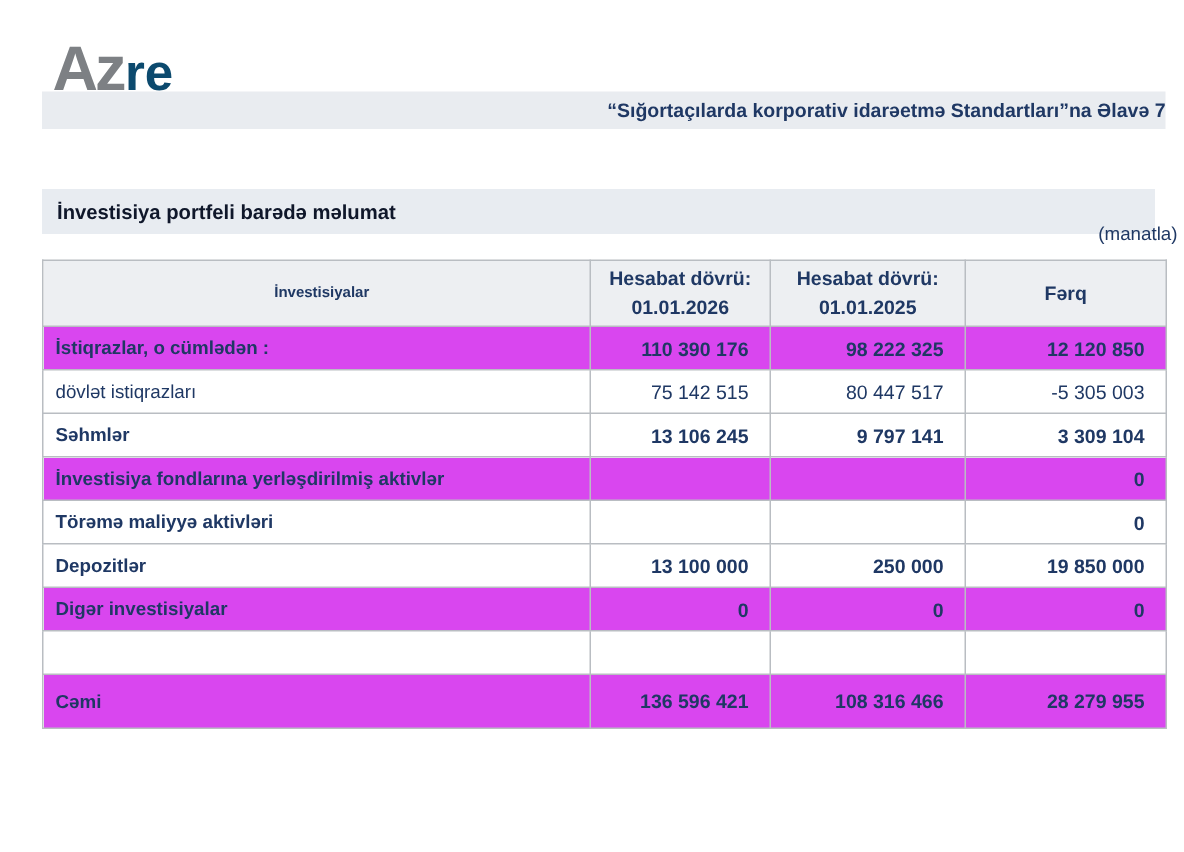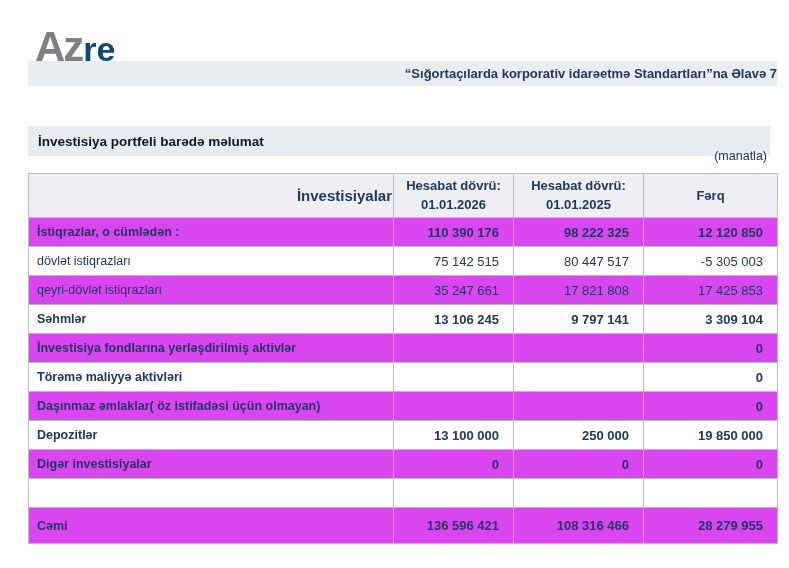--- a/index.html
+++ b/index.html
@@ -39,41 +39,41 @@
     display: flex; align-items: center; justify-content: flex-end;
     font-weight: bold; font-size: 13px; color: #1f3864;
   }
   .title-bar {
     position: absolute; left: 28px; top: 113px; width: 742px; height: 30px;
     background: #e8ecf1; box-sizing: border-box;
     display: flex; align-items: center;
     padding-left: 10px; font-weight: bold; font-size: 13.5px; color: #0f172a; margin-top: 13px;
   }
   .unit-note {
-    position: absolute; right: 22px; top: 149px;
+    position: absolute; right: 4px; top: 149px;
     font-size: 12.5px; color: #1f3864;
   }
 
   
   table.inv-table {
     position: absolute; left: 28px; top: 173px; width: 749px;
     border-collapse: collapse; table-layout: fixed;
   }
   .inv-table th, .inv-table td {
     border: 1px solid #b9bdc2;
     color: #1f3864;
     box-sizing: border-box;
     overflow: hidden;
     white-space: nowrap;
   }
   .inv-table thead th {
     height: 44px; background: #edeff2; font-weight: bold; font-size: 13px;
     text-align: center; vertical-align: middle;
   }
-  .inv-table thead th.col-label { text-align: right; padding-left: 8px; font-size: 15px; }
+  .inv-table thead th.col-label { text-align: center; padding-left: 8px; font-size: 10px; }
   .inv-table tbody td { height: 29px; font-size: 13px; background: #ffffff; }
   .inv-table td.label { text-align: left; padding-left: 8px; font-size: 12.5px; font-weight: normal; }
   .inv-table td.num { text-align: right; padding-right: 14px; font-weight: normal; }
   .inv-table tr.shaded td { background: #d946ef; }
   .inv-table tr.bold td { font-weight: bold; }
   .inv-table tr.total-row td { height: 36px; }
   .hdr-line { line-height: 1.45; }
 </style>
 </head>
 <body>
@@ -129,46 +129,34 @@
           <td class="num">110 390 176</td>
           <td class="num">98 222 325</td>
           <td class="num">12 120 850</td>
         </tr>
         <tr class="">
           <td class="label">dövlət istiqrazları</td>
           <td class="num">75 142 515</td>
           <td class="num">80 447 517</td>
           <td class="num">-5 305 003</td>
         </tr>
-        <tr class="shaded">
-          <td class="label">qeyri-dövlət istiqrazları</td>
-          <td class="num">35 247 661</td>
-          <td class="num">17 821 808</td>
-          <td class="num">17 425 853</td>
-        </tr>
         <tr class="bold">
           <td class="label">Səhmlər</td>
           <td class="num">13 106 245</td>
           <td class="num">9 797 141</td>
           <td class="num">3 309 104</td>
         </tr>
         <tr class="shaded bold">
           <td class="label">İnvestisiya fondlarına yerləşdirilmiş aktivlər</td>
           <td class="num"></td>
           <td class="num"></td>
           <td class="num">0</td>
         </tr>
         <tr class="bold">
           <td class="label">Törəmə maliyyə aktivləri</td>
-          <td class="num"></td>
-          <td class="num"></td>
-          <td class="num">0</td>
-        </tr>
-        <tr class="shaded bold">
-          <td class="label">Daşınmaz əmlaklar( öz istifadəsi üçün olmayan)</td>
           <td class="num"></td>
           <td class="num"></td>
           <td class="num">0</td>
         </tr>
         <tr class="bold">
           <td class="label">Depozitlər</td>
           <td class="num">13 100 000</td>
           <td class="num">250 000</td>
           <td class="num">19 850 000</td>
         </tr>

